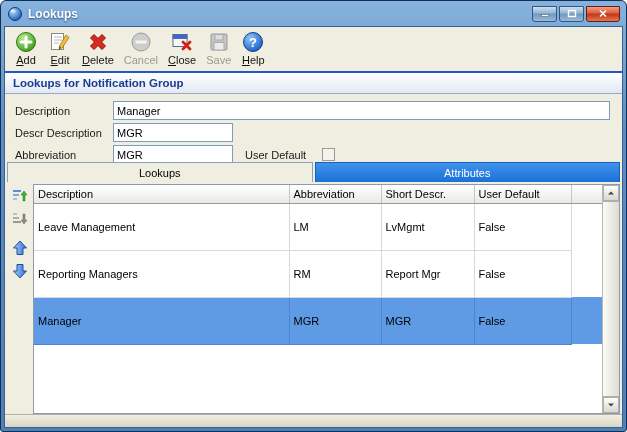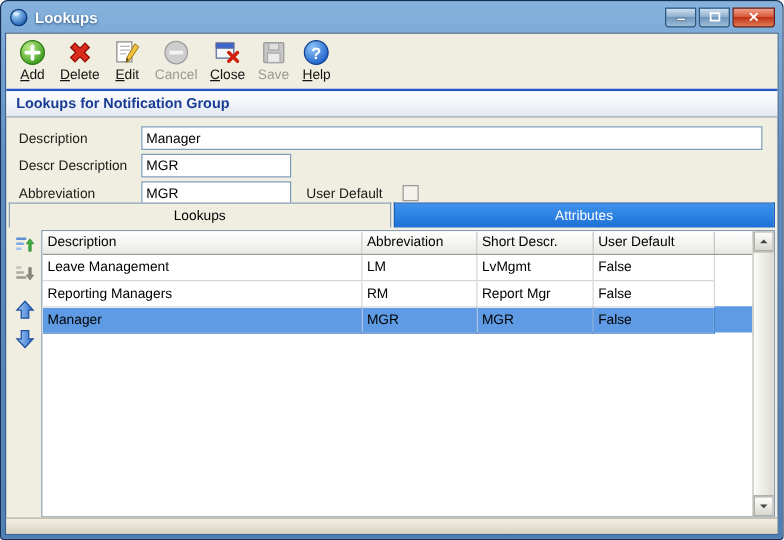--- a/index.html
+++ b/index.html
@@ -93,21 +93,21 @@
   .table-area { flex:1; background:#ffffff; overflow:hidden; }
   table.grid { border-collapse:collapse; width:100%; table-layout:fixed; }
   table.grid th {
     height:18px; font-weight:normal; text-align:left; padding:0 4px;
     background:linear-gradient(180deg,#ffffff 0%,#e9e9e4 100%);
     border-right:1px solid #c6c6c6; border-bottom:1px solid #9a9a9a; color:#000;
     overflow:hidden; white-space:nowrap;
   }
   table.grid th.filler { border-right:none; }
   table.grid td {
-    height:17px; padding:4px 4px; border-right:1px solid #d8d8d8; border-bottom:1px solid #d8d8d8;
+    height:17px; padding:17px 4px; border-right:1px solid #d8d8d8; border-bottom:1px solid #d8d8d8;
     color:#000; overflow:hidden; white-space:nowrap; background:#fff;
   }
   table.grid td.filler { border-right:none; border-bottom:none; background:#fff; }
   tr.selected td { background:#5f9be5; border-right-color:#4a86cf; border-bottom-color:#4a86cf; color:#000; }
   tr.selected td.filler { background:#5f9be5; }
 
   
   .scrollbar { width:17px; border-left:1px solid #b8b8b0; background:#f2f1ea; display:flex; flex-direction:column; }
   .sb-arrow {
     height:16px; background:linear-gradient(180deg,#fdfdfd,#d8d8d0);
@@ -176,36 +176,36 @@
             <circle cx="12" cy="12" r="9.5" fill="url(#gAdd)" stroke="#2c7a10"></circle>
             <path d="M12 7v10M7 12h10" stroke="#ffffff" stroke-width="3" stroke-linecap="round"></path>
           </svg>
         </span>
         <span class="tb-label"><u>A</u>dd</span>
       </div>
 
       <div class="tb-btn">
         <span class="tb-icon">
           <svg width="24" height="24" viewBox="0 0 24 24">
-            <path d="M4.5 8 L8 4.5 L12 8.5 L16 4.5 L19.5 8 L15.5 12 L19.5 16 L16 19.5 L12 15.5 L8 19.5 L4.5 16 L8.5 12 Z" fill="#d92a1c" stroke="#8e1108"></path>
-          </svg>
-        </span>
-        <span class="tb-label"><u>D</u>elete</span>
-      </div>
-
-      <div class="tb-btn">
-        <span class="tb-icon">
-          <svg width="24" height="24" viewBox="0 0 24 24">
             <rect x="3.5" y="3.5" width="12" height="16" fill="#ffffff" stroke="#8a8a8a"></rect>
             <path d="M6 7h8M6 10h8M6 13h5" stroke="#b8b8b8" stroke-width="1"></path>
             <polygon points="18,5 21,7.5 14,18 11,20 11.5,16" fill="#f2c03c" stroke="#9a7418" stroke-width="0.8"></polygon>
             <polygon points="11,20 11.5,16 13,17.5" fill="#5e451a"></polygon>
           </svg>
         </span>
         <span class="tb-label"><u>E</u>dit</span>
+      </div>
+
+      <div class="tb-btn">
+        <span class="tb-icon">
+          <svg width="24" height="24" viewBox="0 0 24 24">
+            <path d="M4.5 8 L8 4.5 L12 8.5 L16 4.5 L19.5 8 L15.5 12 L19.5 16 L16 19.5 L12 15.5 L8 19.5 L4.5 16 L8.5 12 Z" fill="#d92a1c" stroke="#8e1108"></path>
+          </svg>
+        </span>
+        <span class="tb-label"><u>D</u>elete</span>
       </div>
 
       <div class="tb-btn disabled">
         <span class="tb-icon">
           <svg width="24" height="24" viewBox="0 0 24 24">
             <circle cx="12" cy="12" r="9" fill="#cdcdcd" stroke="#9b9b9b"></circle>
             <rect x="6.5" y="10.5" width="11" height="3" fill="#f4f4f4"></rect>
           </svg>
         </span>
         <span class="tb-label">Cancel</span>

